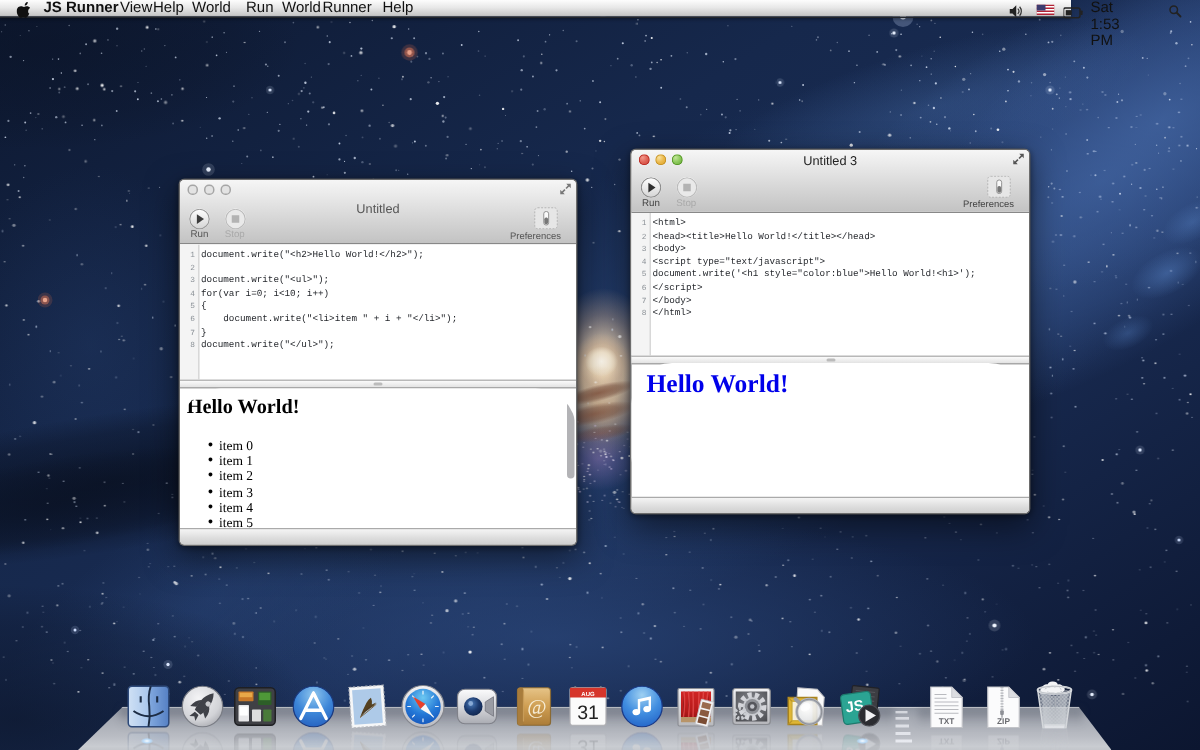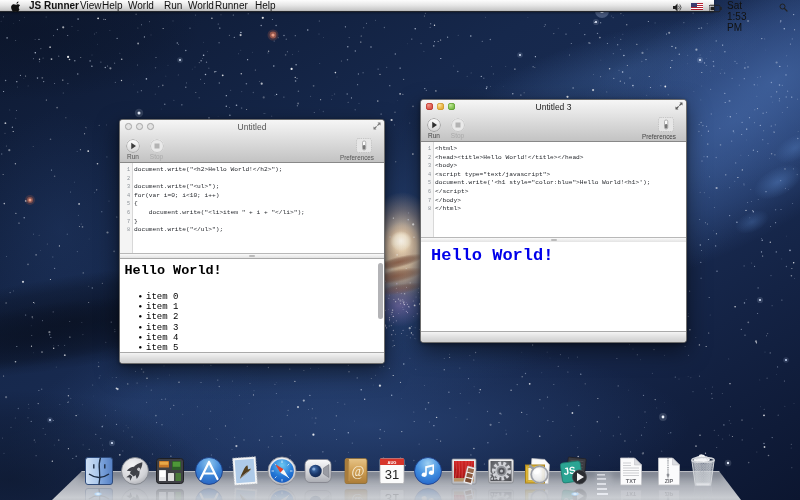--- a/index.html
+++ b/index.html
@@ -19,21 +19,21 @@
 .thead{position:absolute;left:0;top:0;right:0;border-radius:3px 3px 0 0;
  background:linear-gradient(#f6f6f6,#d7d7d7 60%,#c3c3c3);
  border-bottom:1px solid #888;}
 .ttl{position:absolute;width:100%;text-align:center;font-size:8.5px;color:#333;}
 .tl{position:absolute;width:6.5px;height:6.5px;border-radius:50%;top:3.2px;}
 .codearea{position:absolute;background:#fff;overflow:hidden;}
 .gutter{position:absolute;left:0;top:0;bottom:0;width:12px;background:#f4f4f4;border-right:1px solid #d8d8d8;}
 .gutter div{font:5.2px/8.6px "Liberation Mono",monospace;color:#8a9096;text-align:right;padding:3px 2px 0 0;}
 .code{position:absolute;left:14px;top:0;margin:0;padding-top:3px;font:6.2px/8.6px "Liberation Mono",monospace;color:#1f2227;white-space:pre;}
 .split{position:absolute;background:linear-gradient(#fafafa,#e3e3e3);border-top:1px solid #b8b8b8;border-bottom:1px solid #a8a8a8;}
-.out{position:absolute;background:#fff;overflow:hidden;font-family:Liberation Mono, monospace;color:#000;}
+.out{position:absolute;background:#fff;overflow:hidden;font-family:Liberation Serif, serif;color:#000;border-radius:27px;}
 .sbar{position:absolute;left:0;right:0;bottom:0;border-radius:0 0 3px 3px;
  background:linear-gradient(#f4f4f4,#dcdcdc 60%,#cfcfcf);border-top:1px solid #aaa;}
 .toolbtn{position:absolute;border-radius:50%;background:linear-gradient(#fefefe,#dcdcdc);}
 .tblabel{position:absolute;font-size:6.5px;color:#555;text-align:center;}
 
 #dock{position:absolute;left:0;top:0;width:800px;height:500px;}
 #shelf{position:absolute;left:52px;top:471px;width:689px;height:29px;
  background:linear-gradient(#8f95a0,#a6aab3 28%,#b9bcc3 68%,#c9ccd1 92%,#c3c6cb);
  clip-path:polygon(30px 0, 667px 0, 689px 29px, 0 29px);
  box-shadow:inset 0 1px 0 rgba(255,255,255,.5);}
@@ -1323,21 +1323,21 @@
       <circle cx="273" cy="35" r="1.6" fill="#fff2ea"></circle>
       <circle cx="273" cy="35" r="3.4" fill="#e07858" opacity=".55"></circle>
       <circle cx="273" cy="35" r="5.5" fill="#d06848" opacity=".22"></circle>
       <circle cx="30" cy="200" r="1.5" fill="#ffeee4"></circle>
       <circle cx="30" cy="200" r="3" fill="#e07858" opacity=".5"></circle>
       <circle cx="30" cy="200" r="5" fill="#d06848" opacity=".2"></circle>
     </svg>
 
   <div class="win" id="w1" style="left:119px;top:119px;width:264px;height:243px;">
     <div class="thead" style="height:42px;"></div>
-    <div class="ttl" style="top:2px;color:#555;">Untitled</div>
+    <div class="ttl" style="top:14px;color:#555;">Untitled</div>
     <div class="tl" style="left:5px;background:#e3e3e3;border:1px solid #a6a6a6;box-sizing:border-box;"></div>
     <div class="tl" style="left:16px;background:#e3e3e3;border:1px solid #a6a6a6;box-sizing:border-box;"></div>
     <div class="tl" style="left:27px;background:#e3e3e3;border:1px solid #a6a6a6;box-sizing:border-box;"></div>
     <svg style="position:absolute;right:3px;top:2px;" width="8" height="8" viewBox="0 0 16 16">
         <path fill="#777" d="M9 1h6v6l-2.2-2.2L9.5 8 8 6.5l3.2-3.3zM7 15H1V9l2.2 2.2L6.5 8 8 9.5l-3.2 3.3z"></path>
       </svg>
     <svg class="toolbtn" style="left:6px;top:19px;" width="14" height="14" viewBox="0 0 28 28">
         <circle cx="14" cy="14" r="13" fill="url(#bg1)" stroke="#999" stroke-width="1.6"></circle>
         <defs>
           <linearGradient id="bg1" x1="0" y1="0" x2="0" y2="1">

